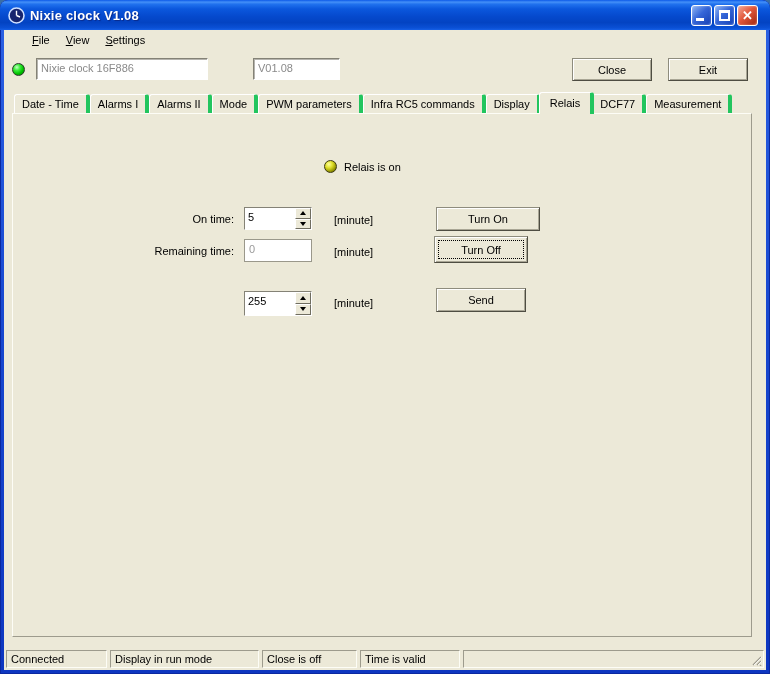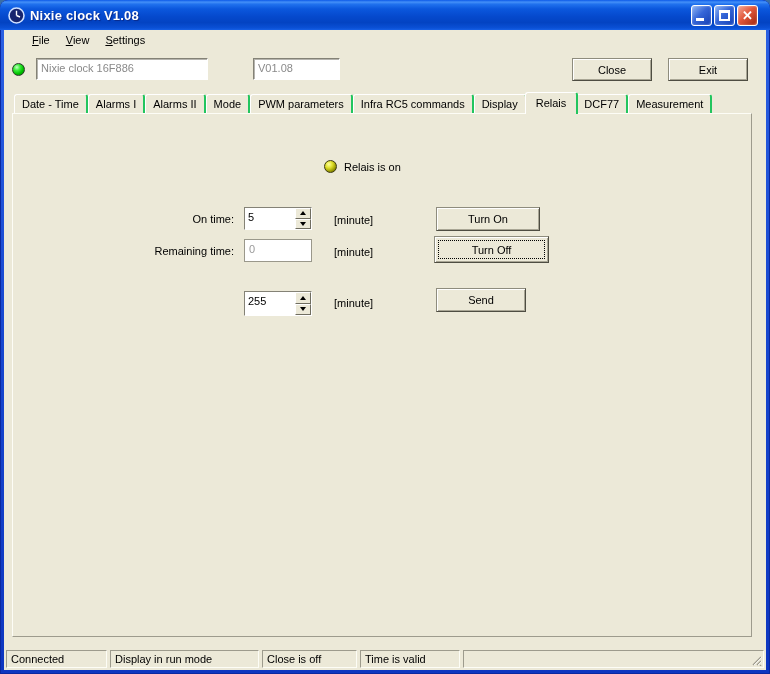--- a/index.html
+++ b/index.html
@@ -89,21 +89,21 @@
   }
   #close-button { left:568px; top:28px; width:80px; height:23px; }
   #exit-button  { left:664px; top:28px; width:80px; height:23px; }
   
   .tabs {
     position:absolute; left:8px; top:61px; height:22px;
     display:flex; align-items:flex-end; padding-left:2px;
   }
   .tab {
     height:19px; padding:2px 7px 3px; background:#ece9d8;
-    border-top:1px solid #fff; border-left:1px solid #fff; border-right:2px solid #22c55e;
+    border-top:1px solid #fff; border-left:1px solid #fff; border-right:4px solid #22c55e;
     border-radius:3px 3px 0 0;
     display:flex; align-items:center; position:relative; z-index:1; cursor:default;
     white-space:nowrap;
   }
   .tab.selected {
     height:22px; margin:0 -2px -1px; padding:2px 10px 4px;
     z-index:3; box-shadow: 0 1px 0 #ece9d8;
   }
   .tabpage {
     position:absolute; left:8px; top:83px; width:740px; height:524px;
@@ -137,21 +137,21 @@
     position:absolute; left:231px; width:68px; height:23px; background:#fff;
     border:1px solid #9a988b; padding:3px 4px; color:#9a9a9a;
   }
   #row1-label { top:99px; }  #row1-unit { top:100px; }
   #row2-label { top:131px; } #row2-unit { top:132px; }
   #row3-label { top:184px; } #row3-unit { top:183px; }
   #on-time-spinner { top:93px; height:23px; }
   #remaining-field { top:125px; }
   #ir-time-spinner { top:177px; height:25px; }
   #turn-on-button { left:423px; top:93px; width:104px; height:24px; }
-  #turn-off-button { left:421px; top:122px; width:115px; height:27px; }
+  #turn-off-button { left:421px; top:122px; width:94px; height:27px; }
   #turn-off-button::after {
     content:""; position:absolute; inset:3px; border:1px dotted #000;
   }
   #send-button { left:423px; top:174px; width:90px; height:24px; }
   
   .statusbar {
     position:absolute; left:0; right:0; bottom:0; height:22px;
     display:flex; gap:3px; padding:2px 2px 2px 2px; align-items:stretch;
   }
   .status-panel {

